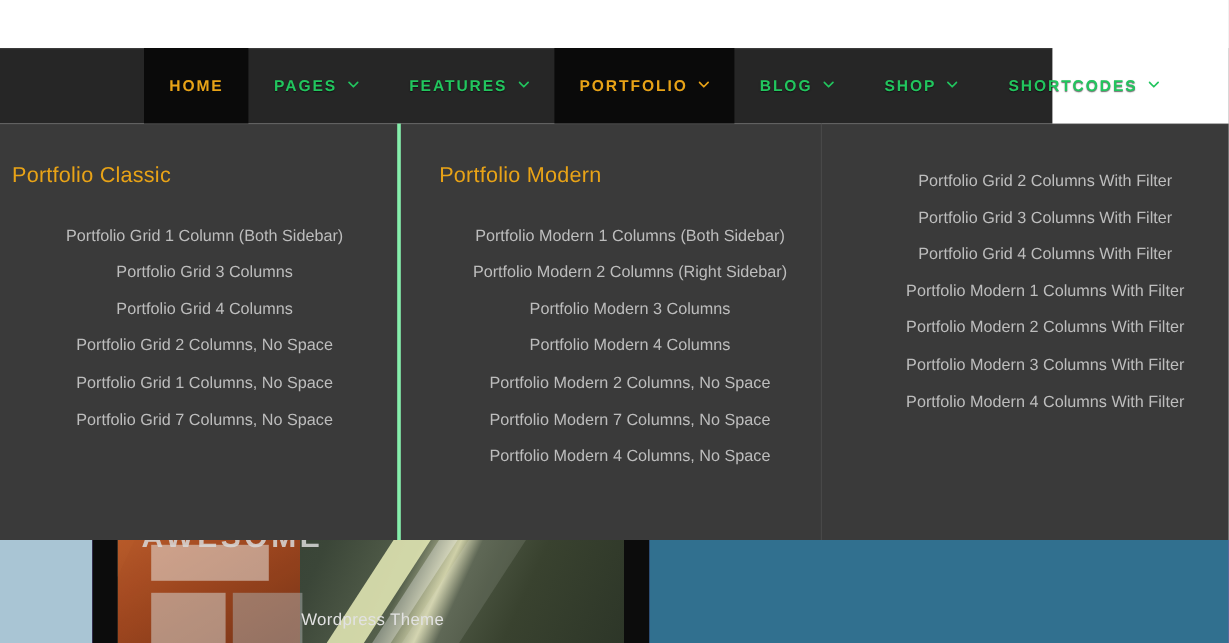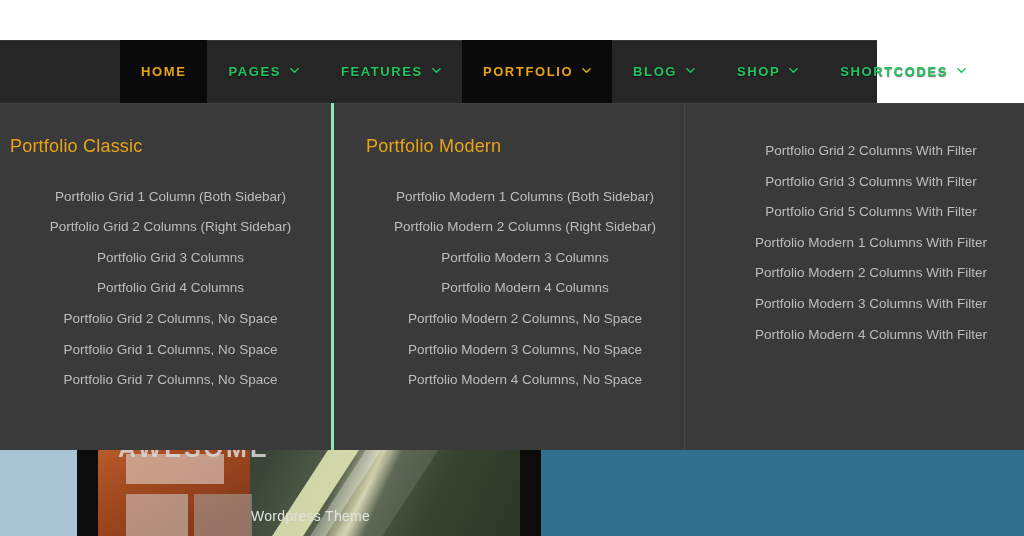--- a/index.html
+++ b/index.html
@@ -300,23 +300,20 @@
 
 <div class="megamenu">
 
   <div class="mm-col mm-col-0">
     <h3 class="mm-title">Portfolio Classic</h3>
     <ul class="mm-list">
       <li>
           <a class="mm-link">Portfolio Grid 1 Column (Both Sidebar)</a>
         </li>
       <li>
-          <a class="mm-link">Portfolio Grid 2 Columns (Right Sidebar)</a>
-        </li>
-      <li>
           <a class="mm-link">Portfolio Grid 3 Columns</a>
         </li>
       <li>
           <a class="mm-link">Portfolio Grid 4 Columns</a>
         </li>
       <li>
           <a class="mm-link">Portfolio Grid 2 Columns, No Space</a>
         </li>
       <li>
           <a class="mm-link">Portfolio Grid 1 Columns, No Space</a>
@@ -339,38 +336,38 @@
       <li>
           <a class="mm-link">Portfolio Modern 3 Columns</a>
         </li>
       <li>
           <a class="mm-link">Portfolio Modern 4 Columns</a>
         </li>
       <li>
           <a class="mm-link">Portfolio Modern 2 Columns, No Space</a>
         </li>
       <li>
-          <a class="mm-link">Portfolio Modern 3 Columns, No Space</a>
+          <a class="mm-link">Portfolio Modern 7 Columns, No Space</a>
         </li>
       <li>
           <a class="mm-link">Portfolio Modern 4 Columns, No Space</a>
         </li>
     </ul>
   </div>
 
   <div class="mm-col mm-col-2">
     <ul class="mm-list">
       <li>
           <a class="mm-link">Portfolio Grid 2 Columns With Filter</a>
         </li>
       <li>
           <a class="mm-link">Portfolio Grid 3 Columns With Filter</a>
         </li>
       <li>
-          <a class="mm-link">Portfolio Grid 5 Columns With Filter</a>
+          <a class="mm-link">Portfolio Grid 4 Columns With Filter</a>
         </li>
       <li>
           <a class="mm-link">Portfolio Modern 1 Columns With Filter</a>
         </li>
       <li>
           <a class="mm-link">Portfolio Modern 2 Columns With Filter</a>
         </li>
       <li>
           <a class="mm-link">Portfolio Modern 3 Columns With Filter</a>
         </li>

